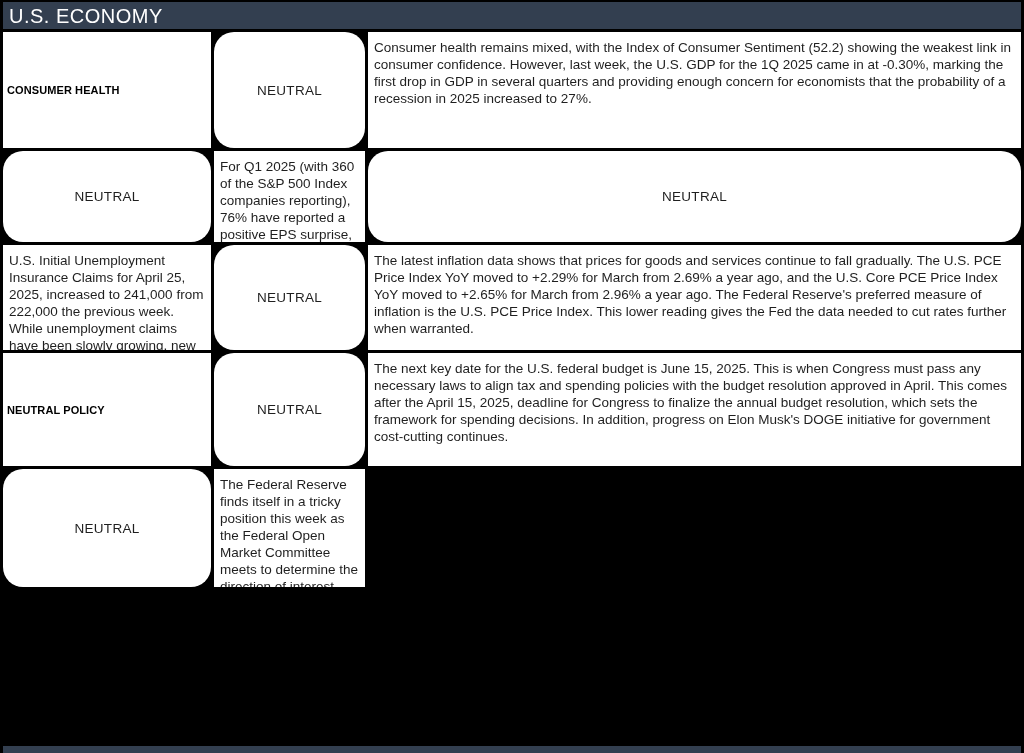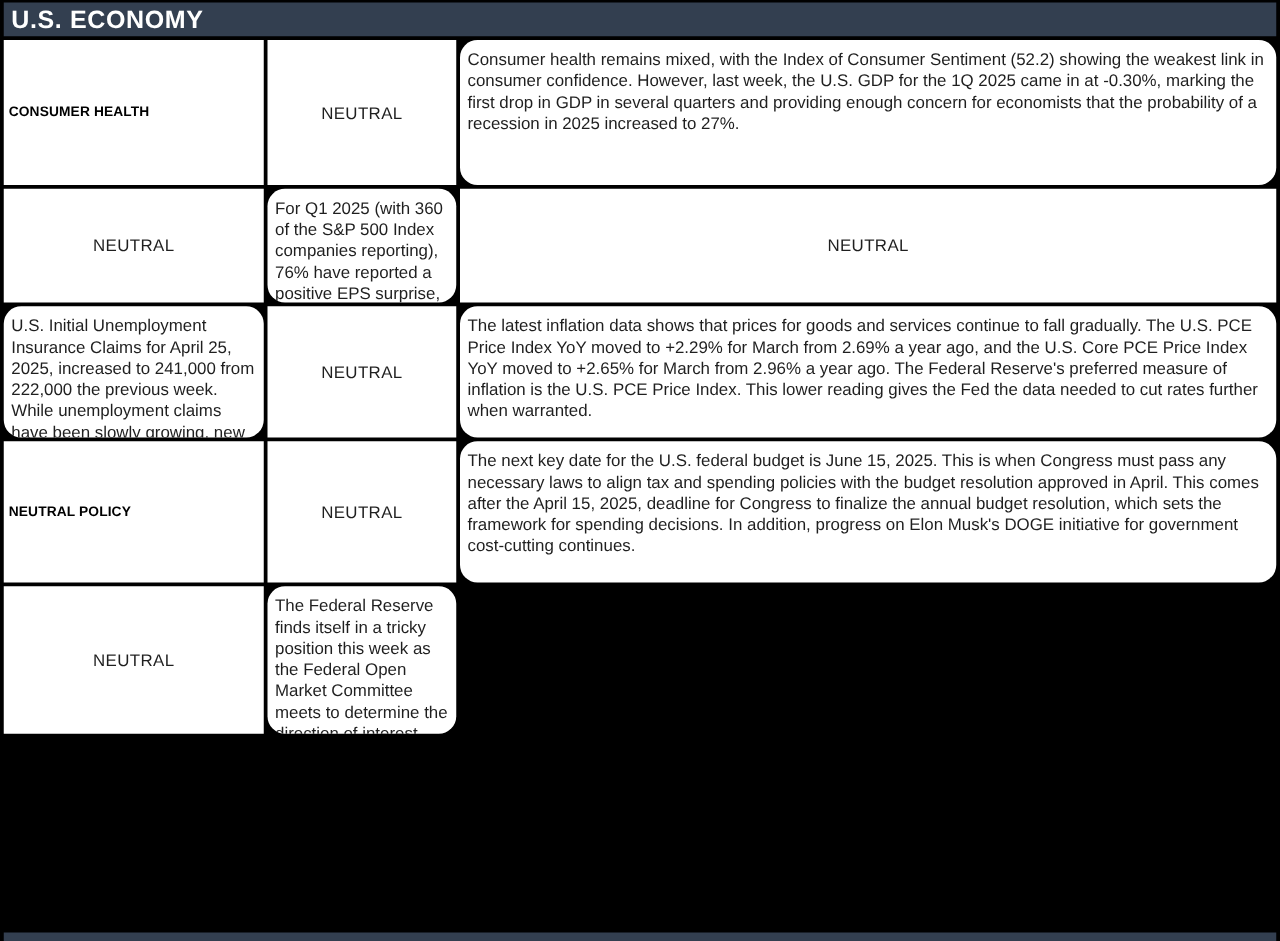--- a/index.html
+++ b/index.html
@@ -20,21 +20,21 @@
   .header-bar {
     height: 27px;
     background: #333F50;
     color: #ffffff;
     display: flex;
     align-items: center;
     padding-left: 6px;
     flex: none;
   }
   .header-bar .title {
-    font-weight: bold;
+    font-weight: normal;
     font-size: 20px;
     letter-spacing: 0.5px;
     line-height: 26px;
     white-space: nowrap;
   }
   .table-body {
     margin-top: 3px;
     display: grid;
     grid-template-columns: 208px 151px 1fr;
     grid-template-rows: 116px 91px 105px 113px 118px 153px;
@@ -56,32 +56,32 @@
   .cat-cell span {
     font-weight: bold;
     font-size: 11px;
     letter-spacing: 0.1px;
     color: #000000;
   }
   .rating-cell {
     display: flex;
     align-items: center;
     justify-content: center;
+    border-radius: 20px;
   }
   .rating-cell span {
     font-size: 13.5px;
     color: #1f1f1f;
     letter-spacing: 0.3px;
   }
   .comment-cell {
     padding: 7px 4px 4px 6px;
     font-size: 13.5px;
     line-height: 17px;
     color: #1f1f1f;
-    border-radius: 14px;
   }
   .bottom-bar {
     margin-top: 3px;
     height: 7px;
     background: #333F50;
     flex: none;
   }
 </style>
 </head>
 <body>

